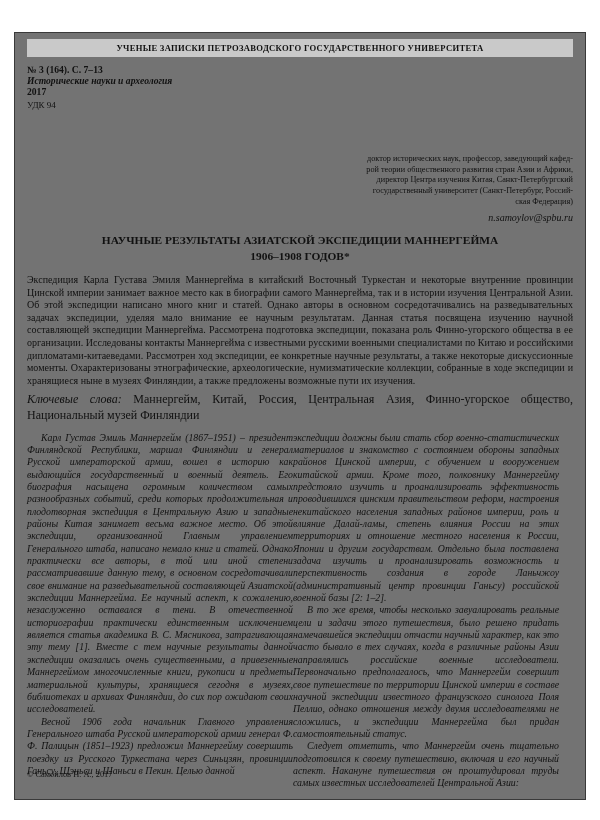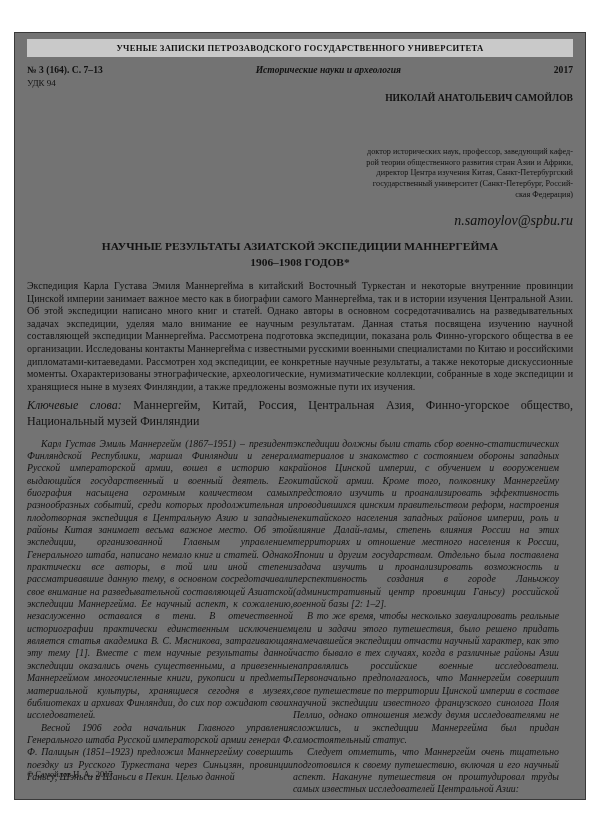--- a/index.html
+++ b/index.html
@@ -31,20 +31,21 @@
     letter-spacing: 0.3px;
     padding: 4px 2px;
     margin: 1px 0 7px 0;
   }
   .meta-row {
     display: flex;
     justify-content: space-between;
     align-items: baseline;
     font-size: 9.6px;
     margin-bottom: 3px;
+    flex-direction: column;
   }
   .meta-issue { font-weight: bold; }
   .meta-section { font-weight: bold; font-style: italic; }
   .meta-year { font-weight: bold; }
   .udk {
     font-size: 9px;
     margin-bottom: 4px;
   }
   .author-block {
     text-align: right;
@@ -56,22 +57,22 @@
     margin-bottom: 2px;
   }
   .author-affiliation {
     font-size: 8.2px;
     line-height: 1.3;
     white-space: pre-line;
     margin-top: 44px;
   }
   .author-email {
     font-style: italic;
-    font-size: 14px;
-    margin-top: 13px;
+    font-size: 10px;
+    margin-top: 5px;
   }
   .article-title {
     text-align: center;
     font-weight: bold;
     font-size: 11.4px;
     line-height: 1.35;
     margin: 10px 0 10px 0;
   }
   .abstract {
     font-size: 10px;
@@ -118,21 +119,20 @@
 
   <div class="meta-row">
     <span class="meta-issue">№ 3 (164). С. 7–13</span>
     <span class="meta-section">Исторические науки и археология</span>
     <span class="meta-year">2017</span>
   </div>
 
   <div class="udk">УДК 94</div>
 
   <div class="author-block">
-    <div class="author-name">НИКОЛАЙ АНАТОЛЬЕВИЧ САМОЙЛОВ</div>
     <div class="author-affiliation">доктор исторических наук, профессор, заведующий кафед-
 рой теории общественного развития стран Азии и Африки,
 директор Центра изучения Китая, Санкт-Петербургский
 государственный университет (Санкт-Петербург, Россий-
 ская Федерация)</div>
     <div class="author-email">n.samoylov@spbu.ru</div>
   </div>
 
   <div class="article-title">
     <div>НАУЧНЫЕ РЕЗУЛЬТАТЫ АЗИАТСКОЙ ЭКСПЕДИЦИИ МАННЕРГЕЙМА</div>

